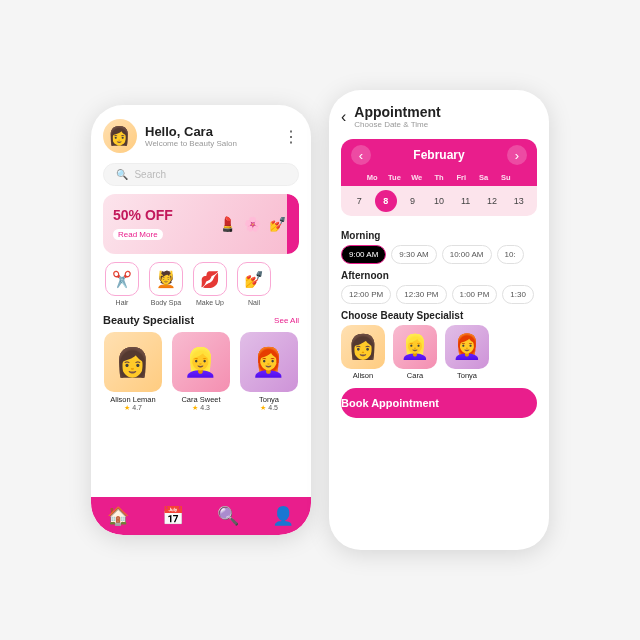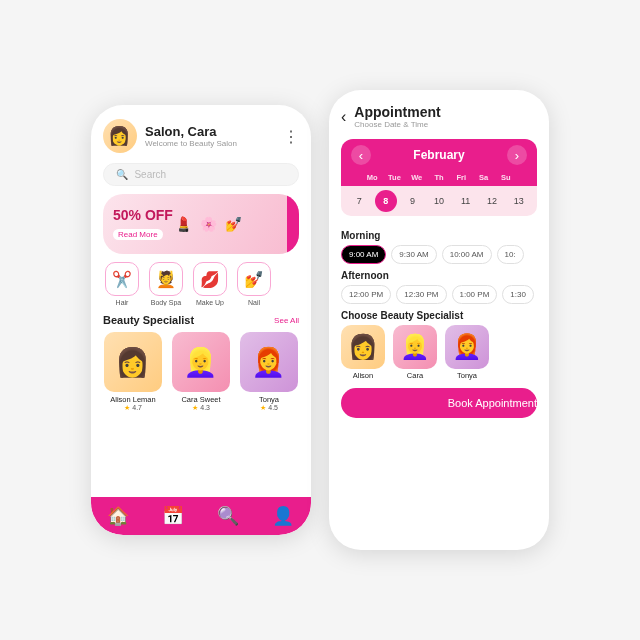--- a/index.html
+++ b/index.html
@@ -84,24 +84,25 @@
       display: flex;
       align-items: center;
       gap: 6px;
       border: 1px solid #eee;
     }
     .search-bar span { font-size: 10px; color: #bbb; }
 
     .banner {
       margin: 0 12px 8px;
       background: linear-gradient(120deg, #fce4ec, #f8bbd0);
-      border-radius: 20px;
+      border-radius: 12px;
       padding: 10px 10px;
       display: flex;
       align-items: center;
+      justify-content: space-between;
       overflow: hidden;
       position: relative;
       height: 60px;
     }
     .banner-text h3 {
       font-size: 14px;
       font-weight: 800;
       color: #c2185b;
     }
     .banner-text p {
@@ -396,24 +397,24 @@
     }
 
     .book-btn {
       background: #e91e8c;
       color: #fff;
       border: none;
       border-radius: 24px;
       padding: 9px 0;
       width: 100%;
       font-size: 11px;
-      font-weight: 400;
+      font-weight: 700;
       cursor: pointer;
       margin: 8px 0 10px;
-      text-align: right;
+      text-align: left;
     }
 
     
     .avatar-1 { background: linear-gradient(135deg, #ffe0b2, #ffcc80); }
     .avatar-2 { background: linear-gradient(135deg, #f8bbd0, #f48fb1); }
     .avatar-3 { background: linear-gradient(135deg, #e1bee7, #ce93d8); }
     .avatar-right-1 { background: linear-gradient(135deg, #ffe0b2, #ffcc80); }
     .avatar-right-2 { background: linear-gradient(135deg, #f8bbd0, #f48fb1); }
     .avatar-right-3 { background: linear-gradient(135deg, #e1bee7, #ce93d8); }
   </style>
@@ -422,21 +423,21 @@
 
 <div class="screens-container">
   <div class="phone phone-left">
 
     <div class="left-header">
       <div class="left-header-info">
         <div class="avatar-circle avatar-1">
           <span class="avatar-face">👩</span>
         </div>
         <div class="header-text">
-          <h2>Salon, Cara</h2>
+          <h2>Hello, Cara</h2>
           <p>Welcome to Beauty Salon</p>
         </div>
       </div>
       <span class="dots-icon">⋮</span>
     </div>
 
     <div class="search-bar">
       <span>🔍</span>
       <span>Search</span>
     </div>

